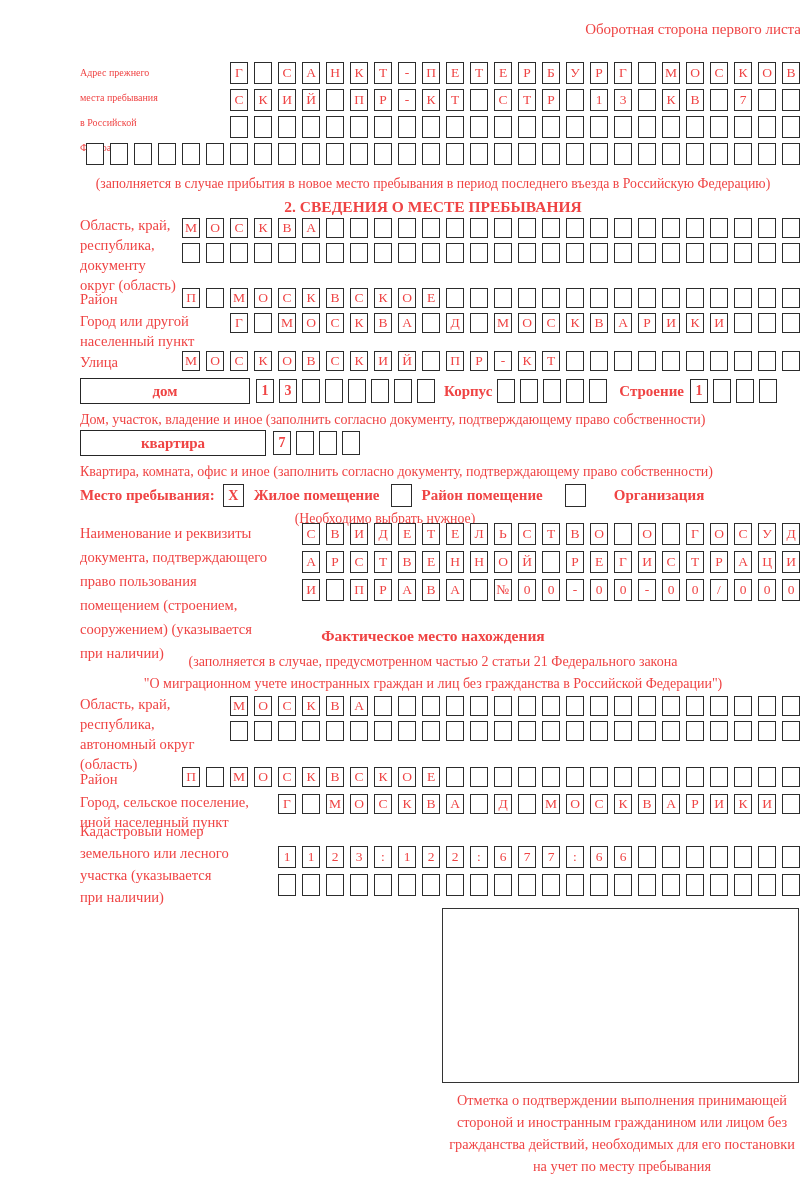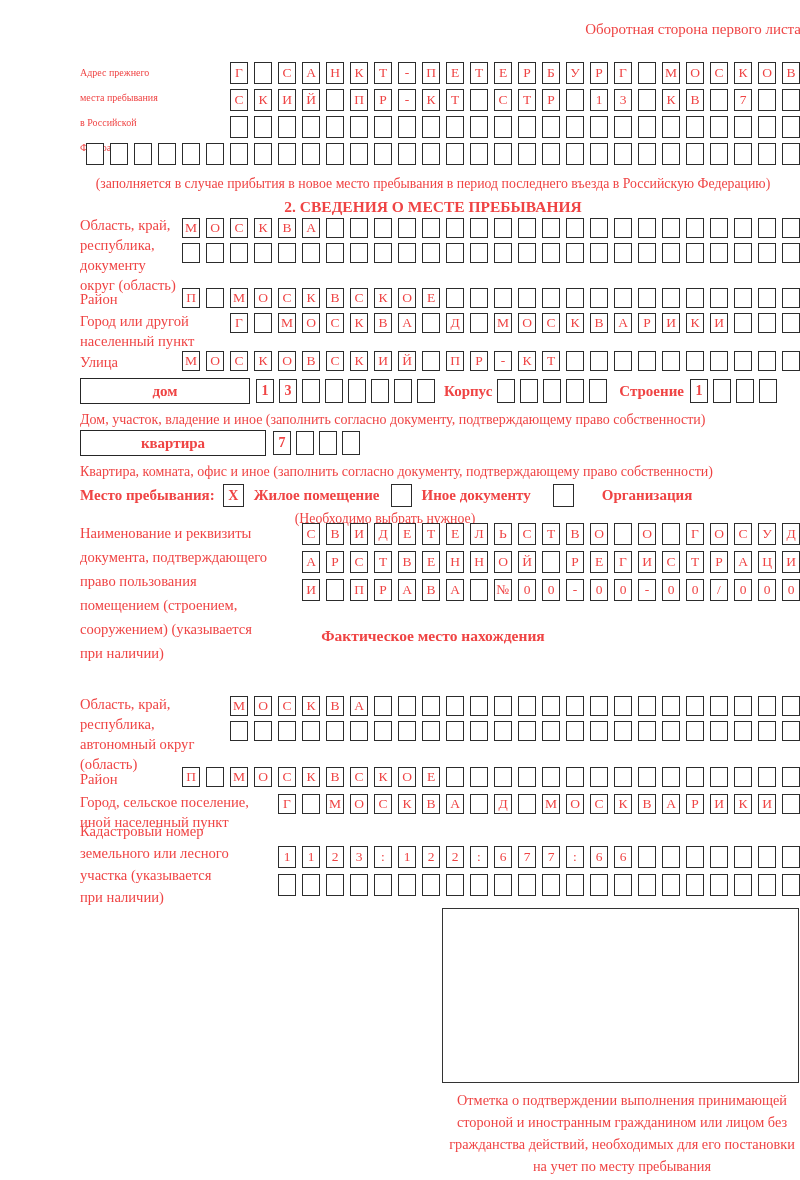--- a/index.html
+++ b/index.html
@@ -358,21 +358,21 @@
         <span class="cell"></span>
       </div>
   </div>
   <div class="abs lbl caption" style="top:462px">Квартира, комната, офис и иное (заполнить согласно документу, подтверждающему право собственности)</div>
 
   <div class="inline-row" style="top:484px">
     <div class="small-lbl">Место пребывания:</div>
     <div class="cbox" style="margin-left:8px">X</div>
     <div class="small-lbl" style="margin-left:10px">Жилое помещение</div>
     <div class="cbox" style="margin-left:11px"></div>
-    <div class="small-lbl" style="margin-left:10px">Иное документу</div>
+    <div class="small-lbl" style="margin-left:10px">Район помещение</div>
     <div class="cbox" style="margin-left:22px"></div>
     <div class="small-lbl" style="margin-left:28px">Организация</div>
   </div>
   <div class="abs note" style="top:508px;left:33px;width:610px;text-align:center">(Необходимо выбрать нужное)</div>
 
   <div class="abs lbl" style="top:521px;line-height:24px">
     <div>Наименование и реквизиты</div>
     <div>документа, подтверждающего</div>
     <div>право пользования</div>
     <div>помещением (строением,</div>
@@ -443,20 +443,24 @@
       <span class="cell filled">-</span>
       <span class="cell filled">0</span>
       <span class="cell filled">0</span>
       <span class="cell filled">/</span>
       <span class="cell filled">0</span>
       <span class="cell filled">0</span>
       <span class="cell filled">0</span>
     </div>
 
   <div class="abs center title" style="top:627px">Фактическое место нахождения</div>
+  <div class="abs center notes2" style="top:651px">
+    <div>(заполняется в случае, предусмотренном частью 2 статьи 21 Федерального закона</div>
+    <div>"О миграционном учете иностранных граждан и лиц без гражданства в Российской Федерации")</div>
+  </div>
 
   <div class="abs lbl" style="top:694px">
     <div>Область, край,</div>
     <div>республика,</div>
     <div>автономный округ</div>
     <div>(область)</div>
   </div>
   <div class="grid" style="top:696px">
       <span class="cell filled">М</span>
       <span class="cell filled">О</span>

